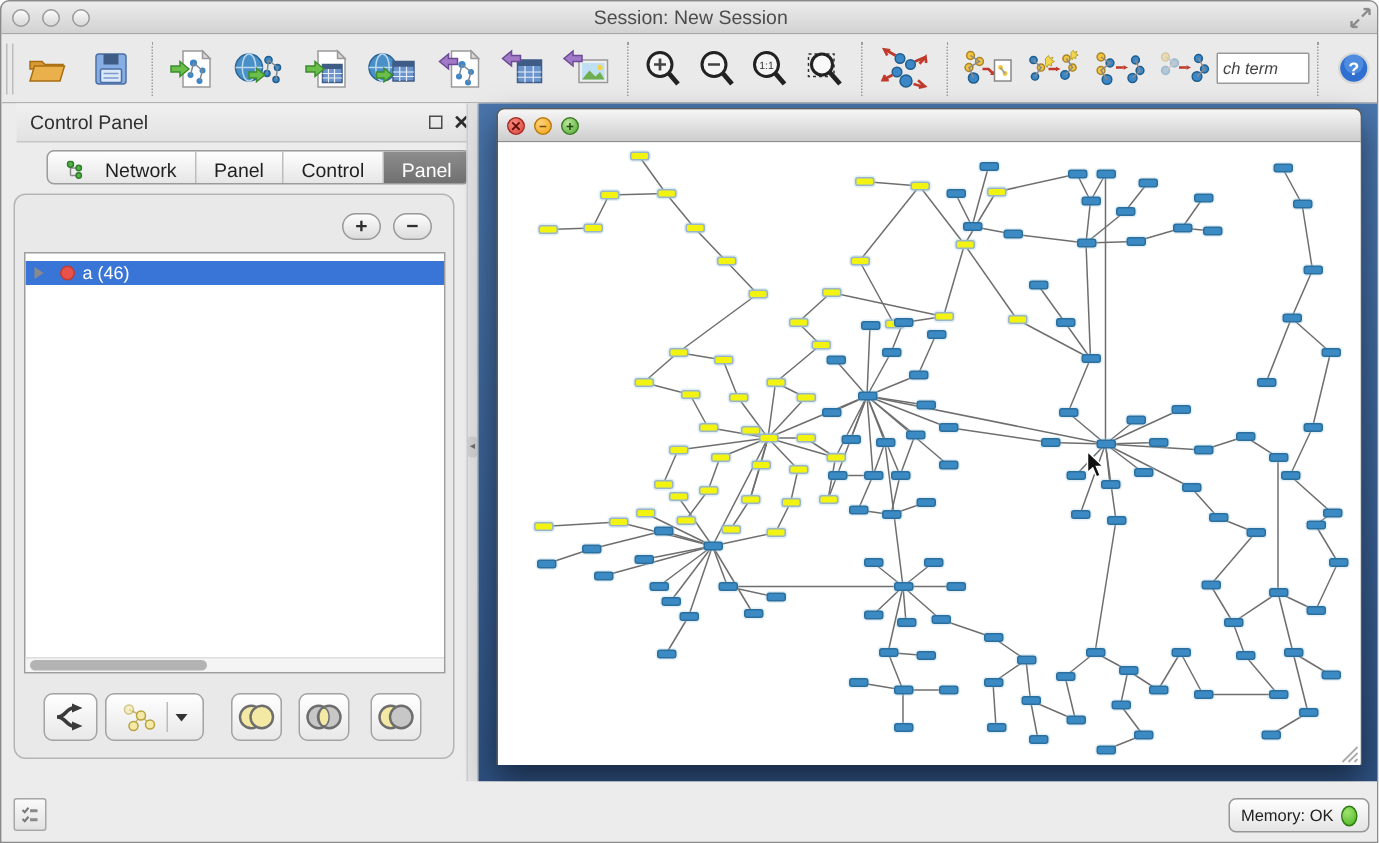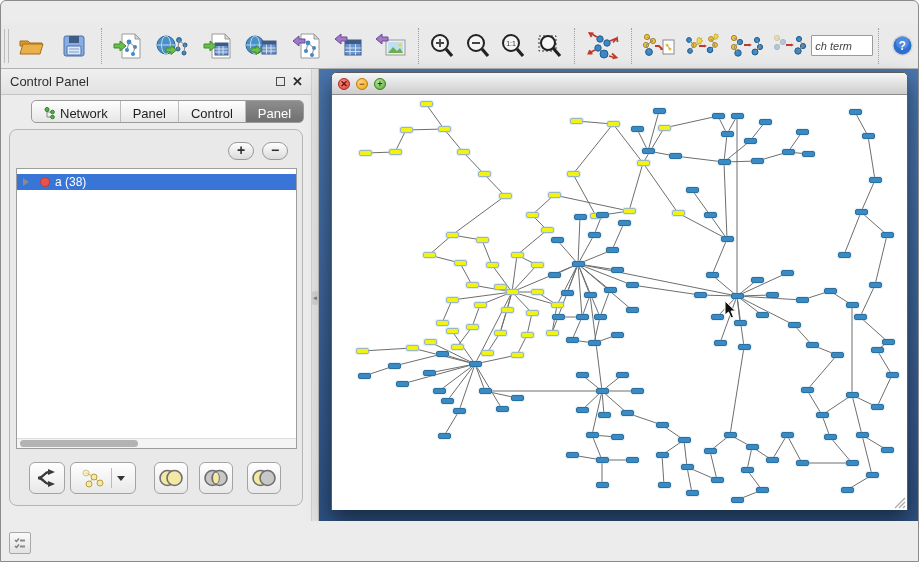--- a/index.html
+++ b/index.html
@@ -21,29 +21,29 @@
   .tb-sep{width:1px;height:36px;margin:0 5px;border-left:1px dotted #9e9e9e;}
   .tbtn{height:36px;display:flex;align-items:center;justify-content:center;cursor:default;}
   .tbtn svg{display:block;}
   .search-box{width:62px;height:21px;border:1px solid #9a9a9a;background:#fff;font-size:11px;font-style:italic;
     color:#444;padding:2px 3px;border-radius:1px;outline:none;}
   .spacer{flex:1;}
 
   
   .content{position:absolute;left:0;top:68px;width:919px;height:452px;}
   .control-panel{position:absolute;left:0;top:0;width:310px;height:452px;background:#ececec;}
-  .cp-header{position:absolute;left:0;top:0;width:310px;height:26px;background:linear-gradient(#f0f0f0,#e2e2e2);
+  .cp-header{position:absolute;left:10px;top:0;width:310px;height:26px;background:linear-gradient(#f0f0f0,#e2e2e2);
     border-bottom:1px solid #c6c6c6;}
   .cp-title{position:absolute;left:9px;top:5px;font-size:13px;color:#2f2f2f;}
   .cp-float{position:absolute;right:26px;top:8px;width:9px;height:9px;border:1.5px solid #4a4a4a;}
   .cp-close{position:absolute;right:8px;top:5px;font-size:13px;font-weight:bold;color:#2d2d2d;}
 
   .tabbar{position:absolute;left:30px;top:31px;display:flex;border:1px solid #9b9b9b;border-radius:5px;
     background:linear-gradient(#fefefe,#e6e6e6);overflow:hidden;height:23px;}
-  .tab{padding:3px 12px 0 12px;font-size:13px;color:#1f1f1f;border-right:1px solid #bdbdbd;display:flex;align-items:center;gap:5px;height:22px;}
+  .tab{padding:3px 12px 0 12px;font-size:13px;color:#1f1f1f;border-right:1px solid #bdbdbd;display:flex;align-items:center;gap:15px;height:22px;}
   .tab:last-child{border-right:none;}
   .tab.selected{background:linear-gradient(#8d8d8d,#6f6f6f);color:#fff;}
 
   .sets-box{position:absolute;left:8px;top:60px;width:294px;height:377px;border:1px solid #b5b5b5;border-radius:8px;background:#e9e9e9;}
   .pm-btn{position:absolute;top:12px;width:26px;height:18px;border:1px solid #9a9a9a;border-radius:9px;
     background:linear-gradient(#fdfdfd,#dcdcdc);font-size:14px;font-weight:bold;color:#2e2e2e;text-align:center;line-height:15px;}
   .pm-plus{right:48px;}
   .pm-minus{right:14px;}
   .sets-list{position:absolute;left:6px;top:38px;width:281px;height:281px;background:#fff;border:1px solid #9d9d9d;overflow:hidden;}
   .set-row{height:16px;display:flex;align-items:center;font-size:12px;color:#222;padding-left:6px;gap:5px;}
@@ -92,20 +92,32 @@
     background:linear-gradient(#fafafa,#e2e2e2);display:flex;align-items:center;justify-content:center;}
   .memory-btn{position:absolute;right:7px;top:11px;height:23px;border:1px solid #979797;border-radius:5px;
     background:linear-gradient(#fefefe,#e4e4e4);display:flex;align-items:center;gap:5px;padding:0 7px;font-size:11px;color:#222;}
   .mem-dot{width:11px;height:14px;border-radius:50%;background:radial-gradient(circle at 35% 30%,#9fe36f,#4ab422);border:1px solid #2f7d12;}
 </style>
 </head>
 <body>
 
 <div id="app">
 
+  <div class="titlebar">
+    <div class="traffic">
+      <span class="tl"></span>
+      <span class="tl"></span>
+      <span class="tl"></span>
+    </div>
+    <div class="win-title">Session: New Session</div>
+    <svg class="fs-icon" width="14" height="14" viewBox="0 0 14 14">
+      <path d="M8 6 L13 1 M13 1 h-4 M13 1 v4" stroke="#8b8b8b" stroke-width="1.6" fill="none"></path>
+      <path d="M6 8 L1 13 M1 13 h4 M1 13 v-4" stroke="#8b8b8b" stroke-width="1.6" fill="none"></path>
+    </svg>
+  </div>
 
   <div class="toolbar">
     <div class="tb-handle"></div>
 
     <div class="tbtn" style="width:44px">
       <svg width="28" height="28" viewBox="0 0 28 28">
         <path d="M3 9 h8 l2 2 h12 v3 H3z" fill="#d99a34" stroke="#a76f12"></path>
         <path d="M3 22 L6 12 h20 l-3 10z" fill="#eab04c" stroke="#a76f12"></path>
       </svg>
     </div>
@@ -354,21 +366,21 @@
 
       <div class="sets-box">
         <div class="pm-btn pm-plus">+</div>
         <div class="pm-btn pm-minus">−</div>
 
         <div class="sets-list">
           <div style="height:5px"></div>
           <div class="set-row selected">
             <span class="row-tri"></span>
             <span class="row-dot"></span>
-            <span>a (38)</span>
+            <span>a (46)</span>
           </div>
           <div class="hscroll">
             <div class="hthumb"></div>
           </div>
         </div>
 
         <div class="sets-actions">
           <div class="act-btn" style="left:19px;width:36px">
             <svg width="22" height="20" viewBox="0 0 22 20">
               <path d="M2 10 C8 10 8 4 13 4 M2 10 C8 10 8 16 13 16" stroke="#3a3a3a" stroke-width="2.4" fill="none"></path>
@@ -785,14 +797,18 @@
 
   <div class="statusbar">
     <div class="task-btn">
       <svg width="14" height="14" viewBox="0 0 14 14">
         <path d="M2 4 l1.5 1.5 L6 2.5" stroke="#7a7a7a" stroke-width="1.4" fill="none"></path>
         <rect x="7" y="3.5" width="5" height="2" fill="#8a8a8a"></rect>
         <path d="M2 10 l1.5 1.5 L6 8.5" stroke="#7a7a7a" stroke-width="1.4" fill="none"></path>
         <rect x="7" y="9.5" width="5" height="2" fill="#8a8a8a"></rect>
       </svg>
     </div>
+    <div class="memory-btn">
+      <span>Memory: OK</span>
+      <span class="mem-dot"></span>
+    </div>
   </div>
 </div>
 
 </body></html>

